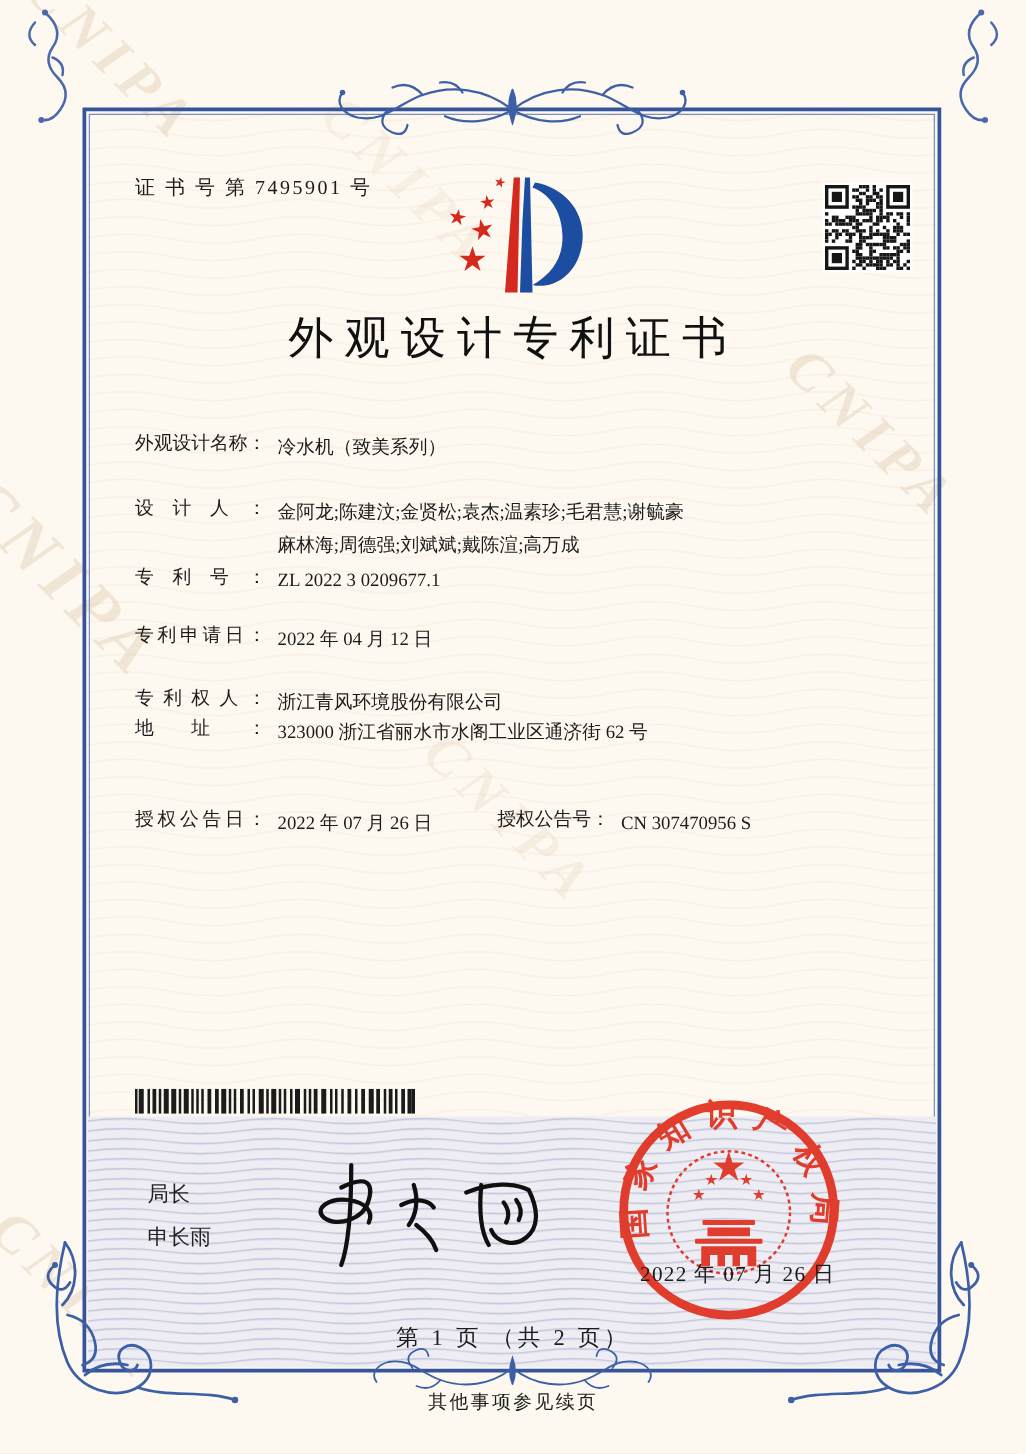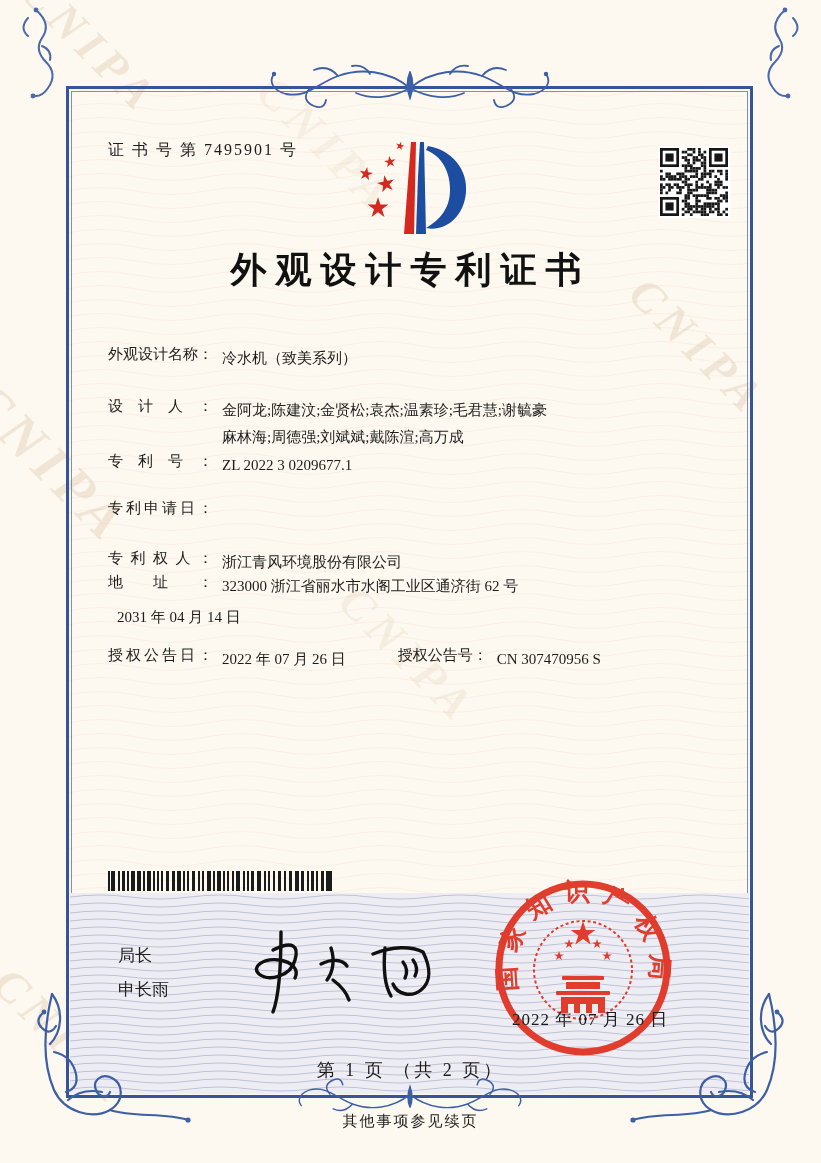--- a/index.html
+++ b/index.html
@@ -27,34 +27,34 @@
   
   .orn { position:absolute; pointer-events:none; }
   .flip-x { transform:scaleX(-1); }
   .flip-y { transform:scaleY(-1); }
   
   .cert-no { position:absolute; left:108px; top:140px; font-size:16px; letter-spacing:2px; }
   .logo { position:absolute; left:344px; top:136px; }
   .qr { position:absolute; left:658px; top:146px; width:72px; height:72px; background:#fff; padding:2px; }
   .title {
     position:absolute; left:0; right:0; top:246px; text-align:center;
-    font-size:36px; font-weight:bold; letter-spacing:9px; color:#111;
+    font-size:36px; font-weight:normal; letter-spacing:9px; color:#111;
   }
   
   .row { position:absolute; left:108px; display:flex; align-items:flex-start; font-size:15px; }
   .lbl {
     display:inline-block; width:105px; flex:0 0 105px;
     text-align:justify; text-align-last:justify; white-space:nowrap;
   }
   .lbl2 { display:inline-block; margin-left:52px; white-space:nowrap; }
   .val { margin-left:9px; white-space:pre-line; line-height:27px; }
   .row-name   { top:345px; }
   .row-dsgn   { top:397px; }
   .row-patno  { top:452px; }
-  .row-filing { top:499px;flex-direction:column; }
+  .row-filing { top:499px; }
   .row-owner  { top:549px; }
   .row-addr   { top:573px; }
   .row-grant  { top:646px; }
   
   .body-text {
     position:absolute; left:100px; top:681px; width:648px;
     font-size:15.5px; line-height:25.6px; text-align:justify;
   }
   .body-text p { text-indent:2em; }
   
@@ -454,21 +454,21 @@
     <span class="lbl">设计人：</span>
     <span class="val">金阿龙;陈建汶;金贤松;袁杰;温素珍;毛君慧;谢毓豪
 麻林海;周德强;刘斌斌;戴陈渲;高万成</span>
   </div>
   <div class="row row-patno">
     <span class="lbl">专利号：</span>
     <span class="val">ZL 2022 3 0209677.1</span>
   </div>
   <div class="row row-filing">
     <span class="lbl">专利申请日：</span>
-    <span class="val">2031 年 04 月 14 日</span>
+    <span class="val">2022 年 04 月 12 日</span>
   </div>
   <div class="row row-owner">
     <span class="lbl">专利权人：</span>
     <span class="val">浙江青风环境股份有限公司</span>
   </div>
   <div class="row row-addr">
     <span class="lbl">地址：</span>
     <span class="val">323000 浙江省丽水市水阁工业区通济街 62 号</span>
   </div>
   <div class="row row-grant">

